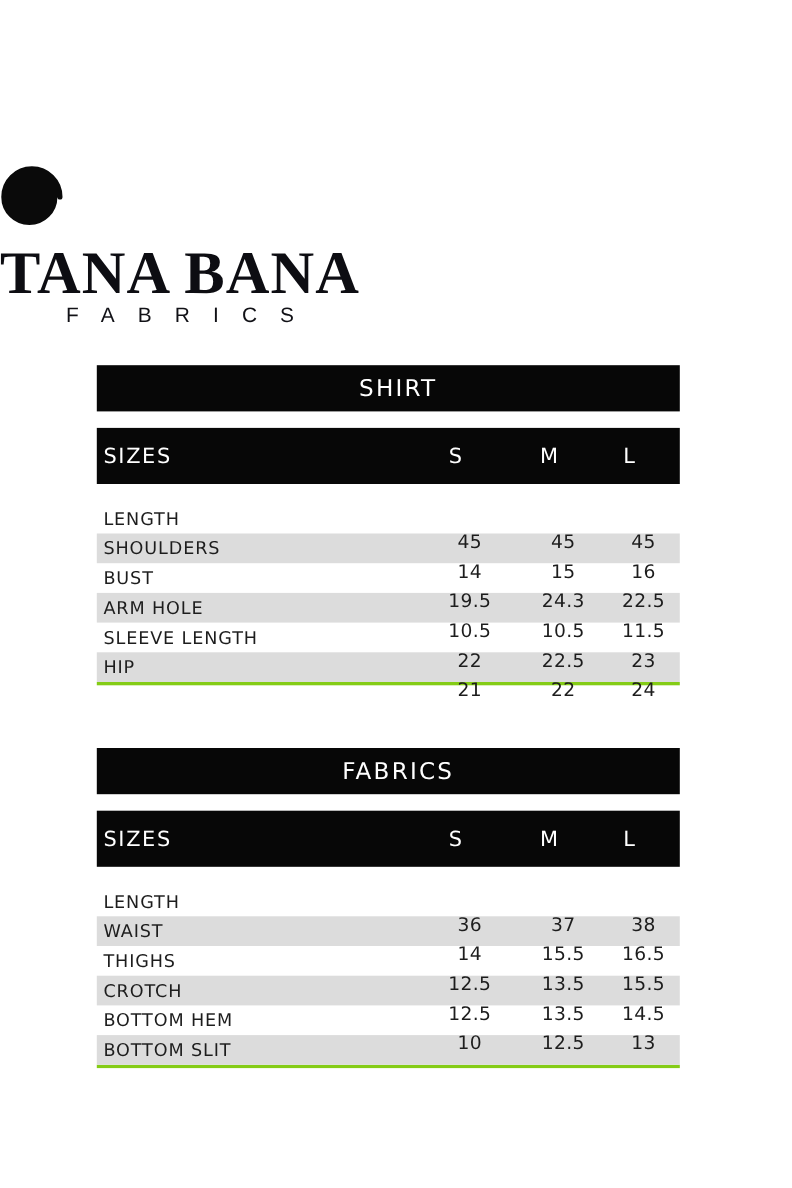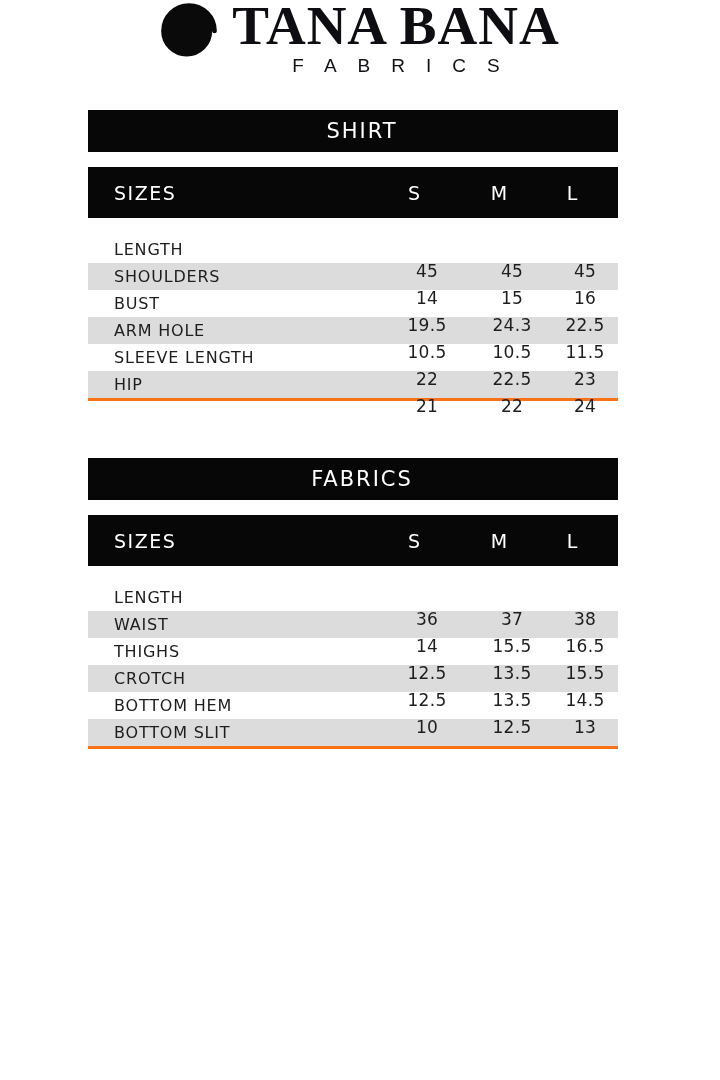--- a/index.html
+++ b/index.html
@@ -8,24 +8,26 @@
     width: 720px;
     height: 1080px;
     font-family: "DejaVu Sans", "Liberation Sans", sans-serif;
     color: #1d1d1d;
     overflow: hidden;
     position: relative;
   }
 
   
   .logo-row {
+    margin-top: 148px;
     display: flex;
     justify-content: center;
     align-items: flex-start;
     gap: 14px;
+    flex-direction: column;
   }
   .logo-mark { width: 58px; height: 58px; margin-top: 2px; }
   .logo-text { text-align: center; }
   .brand-name {
     font-family: "Liberation Serif", "DejaVu Serif", serif;
     font-size: 55px;
     line-height: 52px;
     font-weight: 600;
     letter-spacing: 1px;
     color: #0d0d12;
@@ -66,32 +68,32 @@
     background: #070707;
     color: #fff;
     display: flex;
     align-items: center;
     font-size: 19px;
     font-weight: 500;
   }
   .sizes-bar .row-label { letter-spacing: 1.5px; }
   .sizes-bar .cell { position: relative; left: -13px; }
 
-  .rows { margin-top: 18px; border-bottom: 3px solid #f97316; }
+  .rows { margin-top: 18px; border-bottom: 3px solid #84cc16; }
   .row {
     height: 27px;
     display: flex;
     align-items: center;
     font-size: 16px;
   }
   .row.shaded { background: #dcdcdc; }
 
   .row-label {
     flex: 1 1 auto;
-    padding-left: 26px;
+    padding-left: 6px;
     letter-spacing: 0.8px;
     white-space: nowrap;
   }
   .cell { flex: 0 0 auto; text-align: center; }
   .cell.s { width: 90px; }
   .cell.m { width: 80px; }
   .cell.l { width: 66px; }
   .row .cell { font-size: 17px; letter-spacing: 0.3px; margin-top: 42px; }
 </style>
 </head>

